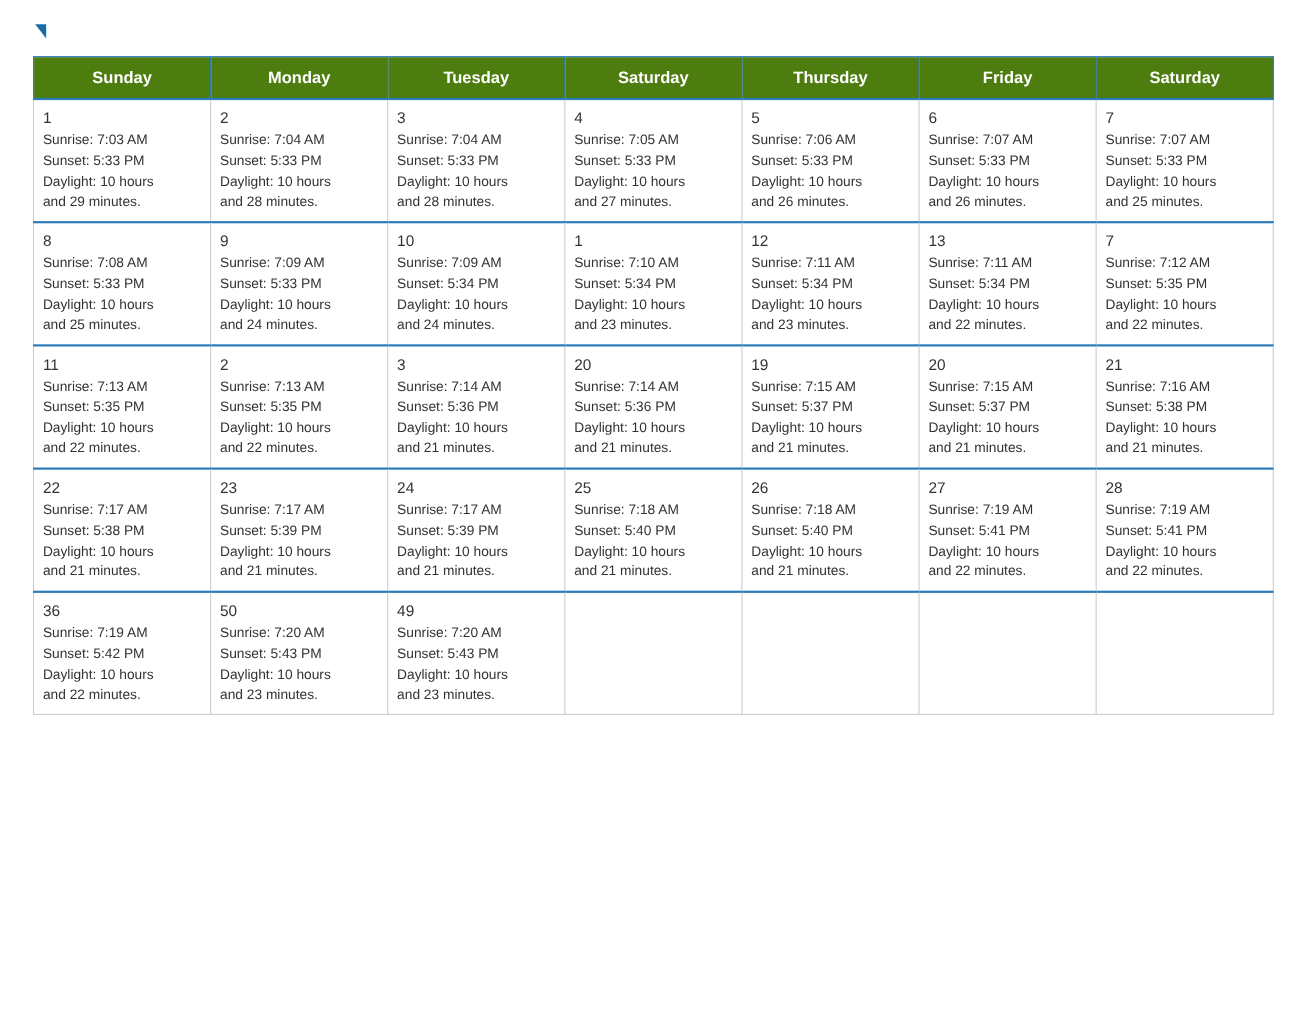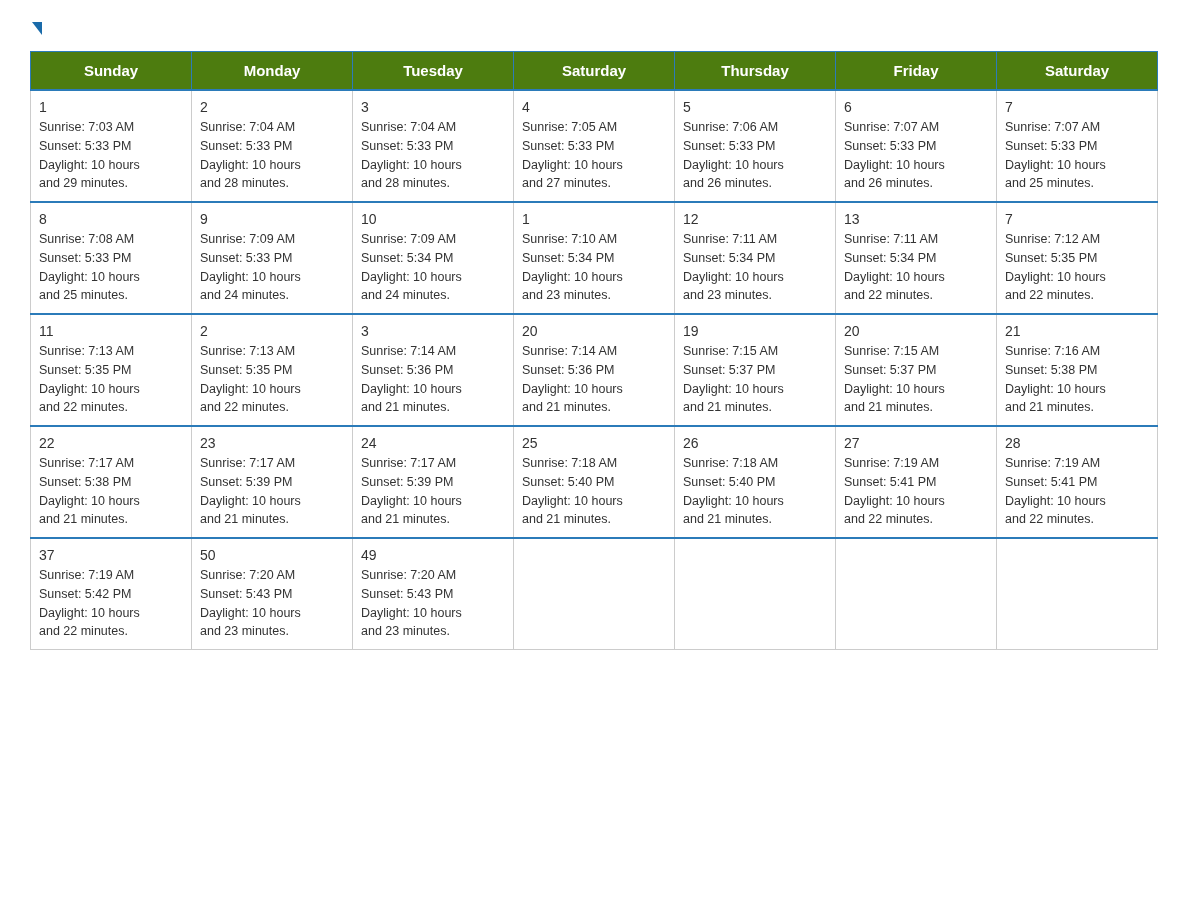--- a/index.html
+++ b/index.html
@@ -230,21 +230,21 @@
           <span class="day-num">27</span>
           <div class="day-info">Sunrise: 7:19 AM<br>Sunset: 5:41 PM<br>Daylight: 10 hours<br>and 22 minutes.</div>
         </td>
         <td>
           <span class="day-num">28</span>
           <div class="day-info">Sunrise: 7:19 AM<br>Sunset: 5:41 PM<br>Daylight: 10 hours<br>and 22 minutes.</div>
         </td>
       </tr>
       <tr>
         <td>
-          <span class="day-num">37</span>
+          <span class="day-num">36</span>
           <div class="day-info">Sunrise: 7:19 AM<br>Sunset: 5:42 PM<br>Daylight: 10 hours<br>and 22 minutes.</div>
         </td>
         <td>
           <span class="day-num">50</span>
           <div class="day-info">Sunrise: 7:20 AM<br>Sunset: 5:43 PM<br>Daylight: 10 hours<br>and 23 minutes.</div>
         </td>
         <td>
           <span class="day-num">49</span>
           <div class="day-info">Sunrise: 7:20 AM<br>Sunset: 5:43 PM<br>Daylight: 10 hours<br>and 23 minutes.</div>
         </td>

